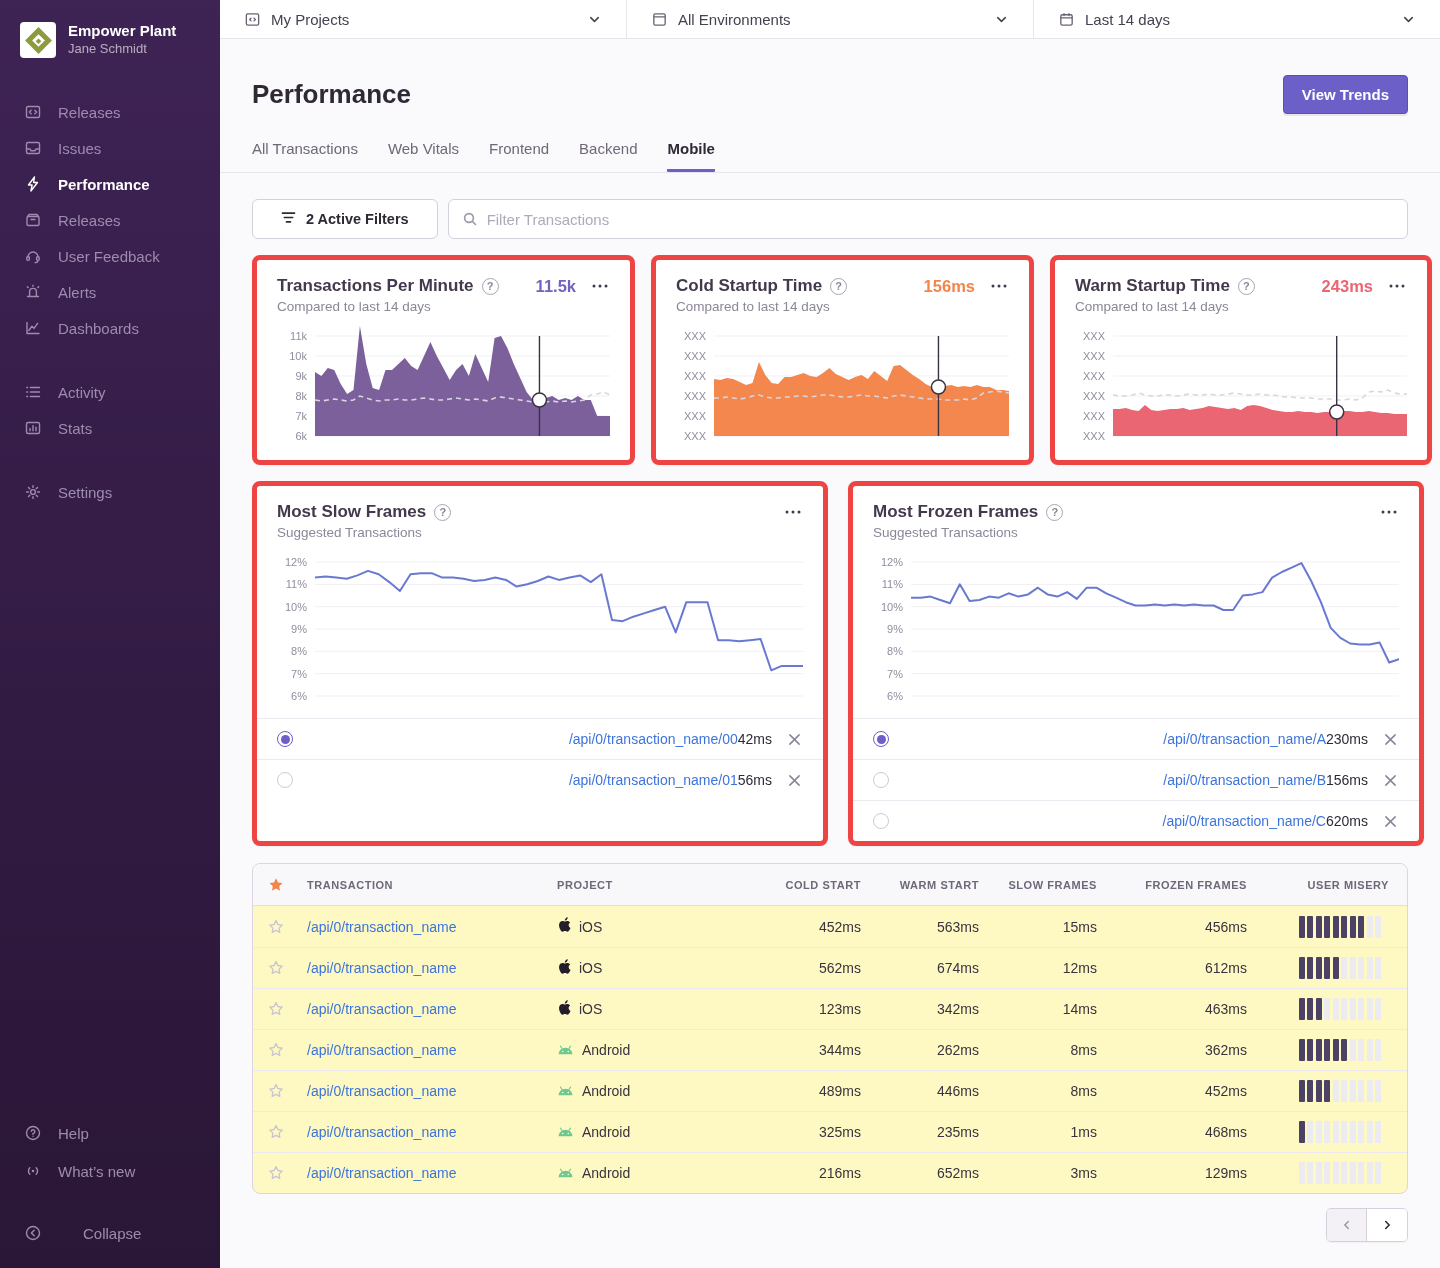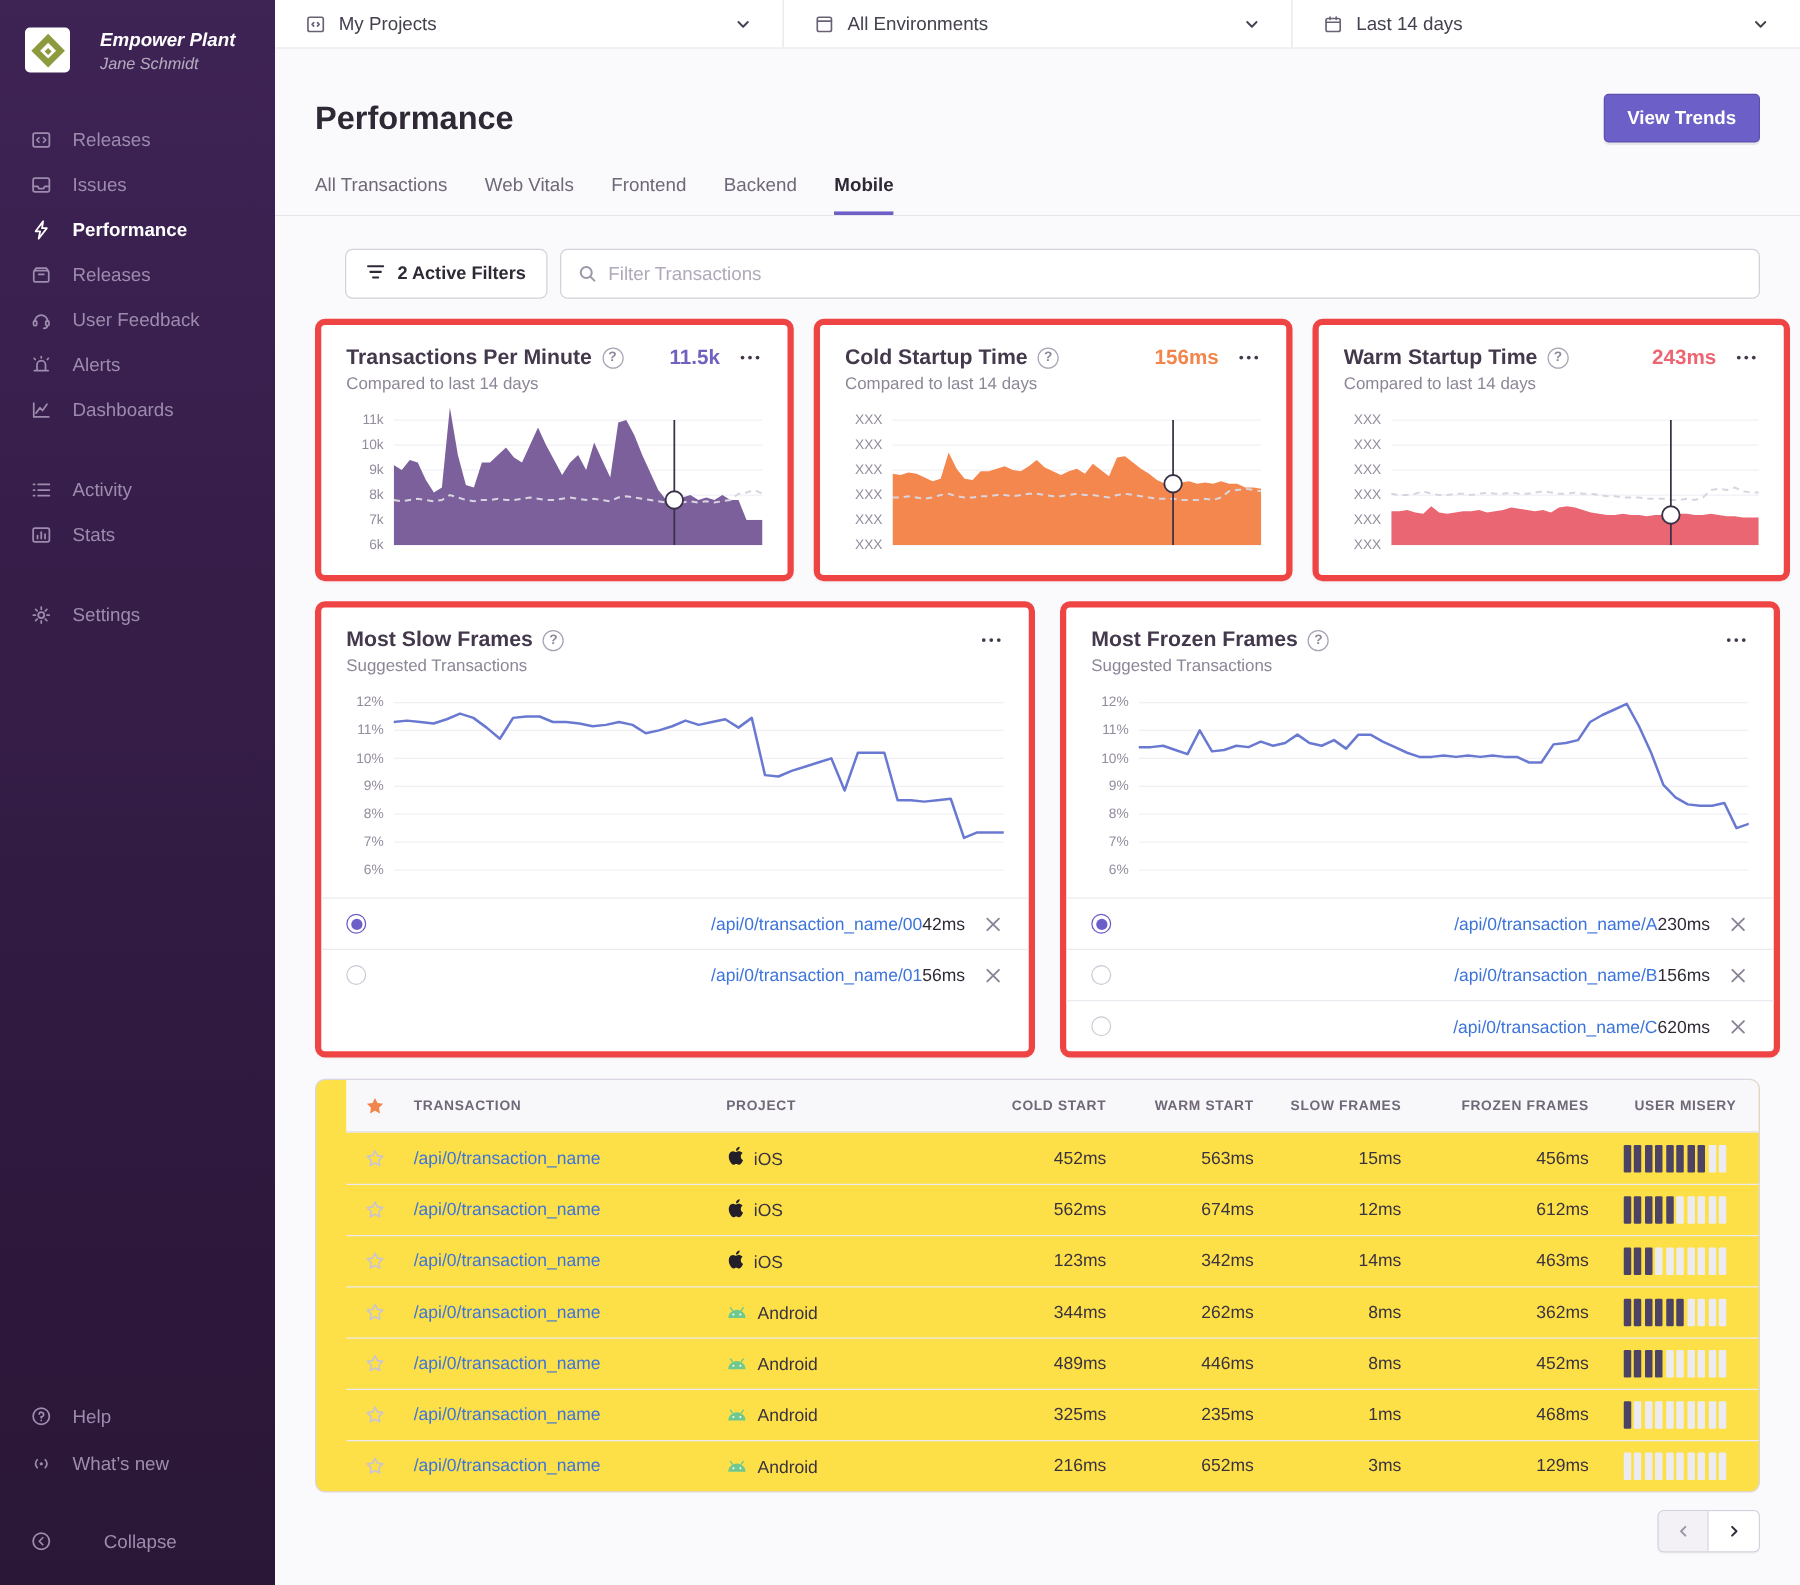--- a/index.html
+++ b/index.html
@@ -2,21 +2,21 @@
 <html><head>
 <meta charset="utf-8">
 <style>
   * { box-sizing: border-box; margin: 0; padding: 0; }
   html,body { width:1440px; height:1268px; overflow:hidden; }
   body { font-family:"Liberation Sans", sans-serif; background:#faf9fb; color:#2f2936; }
   .app { display:flex; width:1440px; height:1268px; }
 
   
   .sidebar { width:220px; height:1268px; flex:0 0 220px; background:linear-gradient(180deg,#3e2355 0%,#321b43 55%,#2a1636 100%); color:#a495b3; position:relative; }
-  .org { display:flex; align-items:flex-end; gap:24px; padding:22px 20px 10px 20px; cursor:pointer;font-style:italic; }
+  .org { display:flex; align-items:flex-start; gap:12px; padding:22px 20px 10px 20px; cursor:pointer; }
   .logo { width:36px; height:36px; background:#fff; border-radius:4px; display:grid; place-items:center; flex:0 0 36px; }
   .d1 { width:19px; height:19px; background:#8d9a3e; transform:rotate(45deg); display:grid; place-items:center; }
   .d2 { width:9px; height:9px; background:#fff; display:grid; place-items:center; }
   .d3 { width:4px; height:4px; background:#8d9a3e; }
   .org-name { font-size:15px; font-weight:bold; color:#fff; }
   .org-user { font-size:13px; color:rgba(255,255,255,.62); margin-top:2px; }
   .nav-group { margin-top:26px; display:flex; flex-direction:column; }
   .nav-group.tight { margin-top:28px; }
   .nav-item { display:flex; align-items:center; gap:15px; padding:8px 20px 8px 23px; font-size:15px; color:#9d8cae; text-decoration:none; cursor:pointer; }
   .nav-item .nicon { width:20px; height:20px; display:grid; place-items:center; flex:0 0 20px; }
@@ -41,21 +41,21 @@
   .ph-top h1 { font-size:26px; font-weight:bold; color:#2f2936; }
   .view-trends { background:#6c5fc7; color:#fff; border:1px solid #5b50b0; border-radius:4px; font-family:inherit; font-size:15px; font-weight:bold; padding:10px 18px; cursor:pointer; box-shadow:0 2px 0 rgba(0,0,0,.08); }
   .tabs { display:flex; gap:30px; margin-top:26px; }
   .tab { font-size:15px; color:#6f6878; text-decoration:none; padding-bottom:12px; border-bottom:3px solid transparent; cursor:pointer; }
   .tab.active { color:#2f2936; font-weight:bold; border-bottom-color:#6c5fc7; border-radius:1px; }
 
   .content { flex:1; padding:26px 32px 0 32px; background:#faf9fb; }
 
   
   .filter-row { display:flex; gap:10px; }
-  .filter-btn { display:flex; align-items:center; gap:10px; height:40px; padding:0 16px; background:#fff; border:1px solid #d5d0dc; border-radius:6px; font-family:inherit; font-size:14.5px; font-weight:bold; color:#2f2936; cursor:pointer;margin-left:24px; }
+  .filter-btn { display:flex; align-items:center; gap:10px; height:40px; padding:0 28px; background:#fff; border:1px solid #d5d0dc; border-radius:6px; font-family:inherit; font-size:14.5px; font-weight:bold; color:#2f2936; cursor:pointer; }
   .searchbox { flex:1; height:40px; background:#fff; border:1px solid #d5d0dc; border-radius:6px; display:flex; align-items:center; gap:9px; padding:0 13px; }
   .searchbox input { border:none; outline:none; flex:1; font-family:inherit; font-size:15px; color:#2f2936; background:transparent; }
   .searchbox input::placeholder { color:#b0a9ba; }
 
   
   .cards-row { display:flex; gap:16px; margin-top:16px; }
   .card { background:#fff; border:5px solid #ef4444; border-radius:8px; box-shadow:0 1px 2px rgba(43,34,51,.04); }
   .card.mini { flex:1; height:210px; padding:16px 20px 12px 20px; }
   .card-head { display:flex; align-items:center; justify-content:space-between; }
   .card-title-wrap { display:flex; align-items:center; gap:8px; }
@@ -81,21 +81,21 @@
   .wlist { list-style:none; margin:14px -20px 0 -20px; }
   .wrow { display:flex; align-items:center; height:41px; padding:0 20px; border-top:1px solid #eceaf0; }
   .radio { width:16px; height:16px; border-radius:50%; border:1.5px solid #cfc9d6; background:#fff; position:relative; flex:0 0 16px; cursor:pointer; }
   .radio.selected { border-color:#6c5fc7; }
   .radio.selected::after { content:""; position:absolute; inset:2.5px; background:#6c5fc7; border-radius:50%; }
   .wlink { font-size:14px; color:#3d74db; text-decoration:none; margin-left:14px; flex:1; cursor:pointer;text-align:right; }
   .wval { font-size:14px; color:#2f2936; }
   .xbtn { background:none; border:none; cursor:pointer; margin-left:14px; display:grid; place-items:center; padding:2px; }
 
   
-  .table { margin-top:17px; background:#fde047; border:1px solid #dad5e0; border-radius:8px; overflow:hidden;padding-left:24px; }
+  .table { margin-top:17px; background:#fef9c3; border:1px solid #dad5e0; border-radius:8px; overflow:hidden; }
   .trow { display:grid; grid-template-columns:46px 250px 212px 118px 118px 118px 150px 1fr; align-items:center; }
   .thead { background:#f8f7fa; border-bottom:1px solid #e2dee8; height:42px; }
   .thead .tcell { font-size:11px; font-weight:bold; letter-spacing:.05em; color:#6f6878; text-transform:uppercase; }
   .tcell { padding:0 8px; }
   .tcell.num { text-align:right; padding-right:18px; }
   .tcell.star-cell { display:grid; place-items:center; }
   .tbody .trow { border-top:1px solid #eceaf0; height:41px; }
   .tbody .trow:first-child { border-top:none; }
   .tlink { font-size:14px; color:#3d74db; text-decoration:none; cursor:pointer; }
   .tval { font-size:14px; color:#39323f; }

